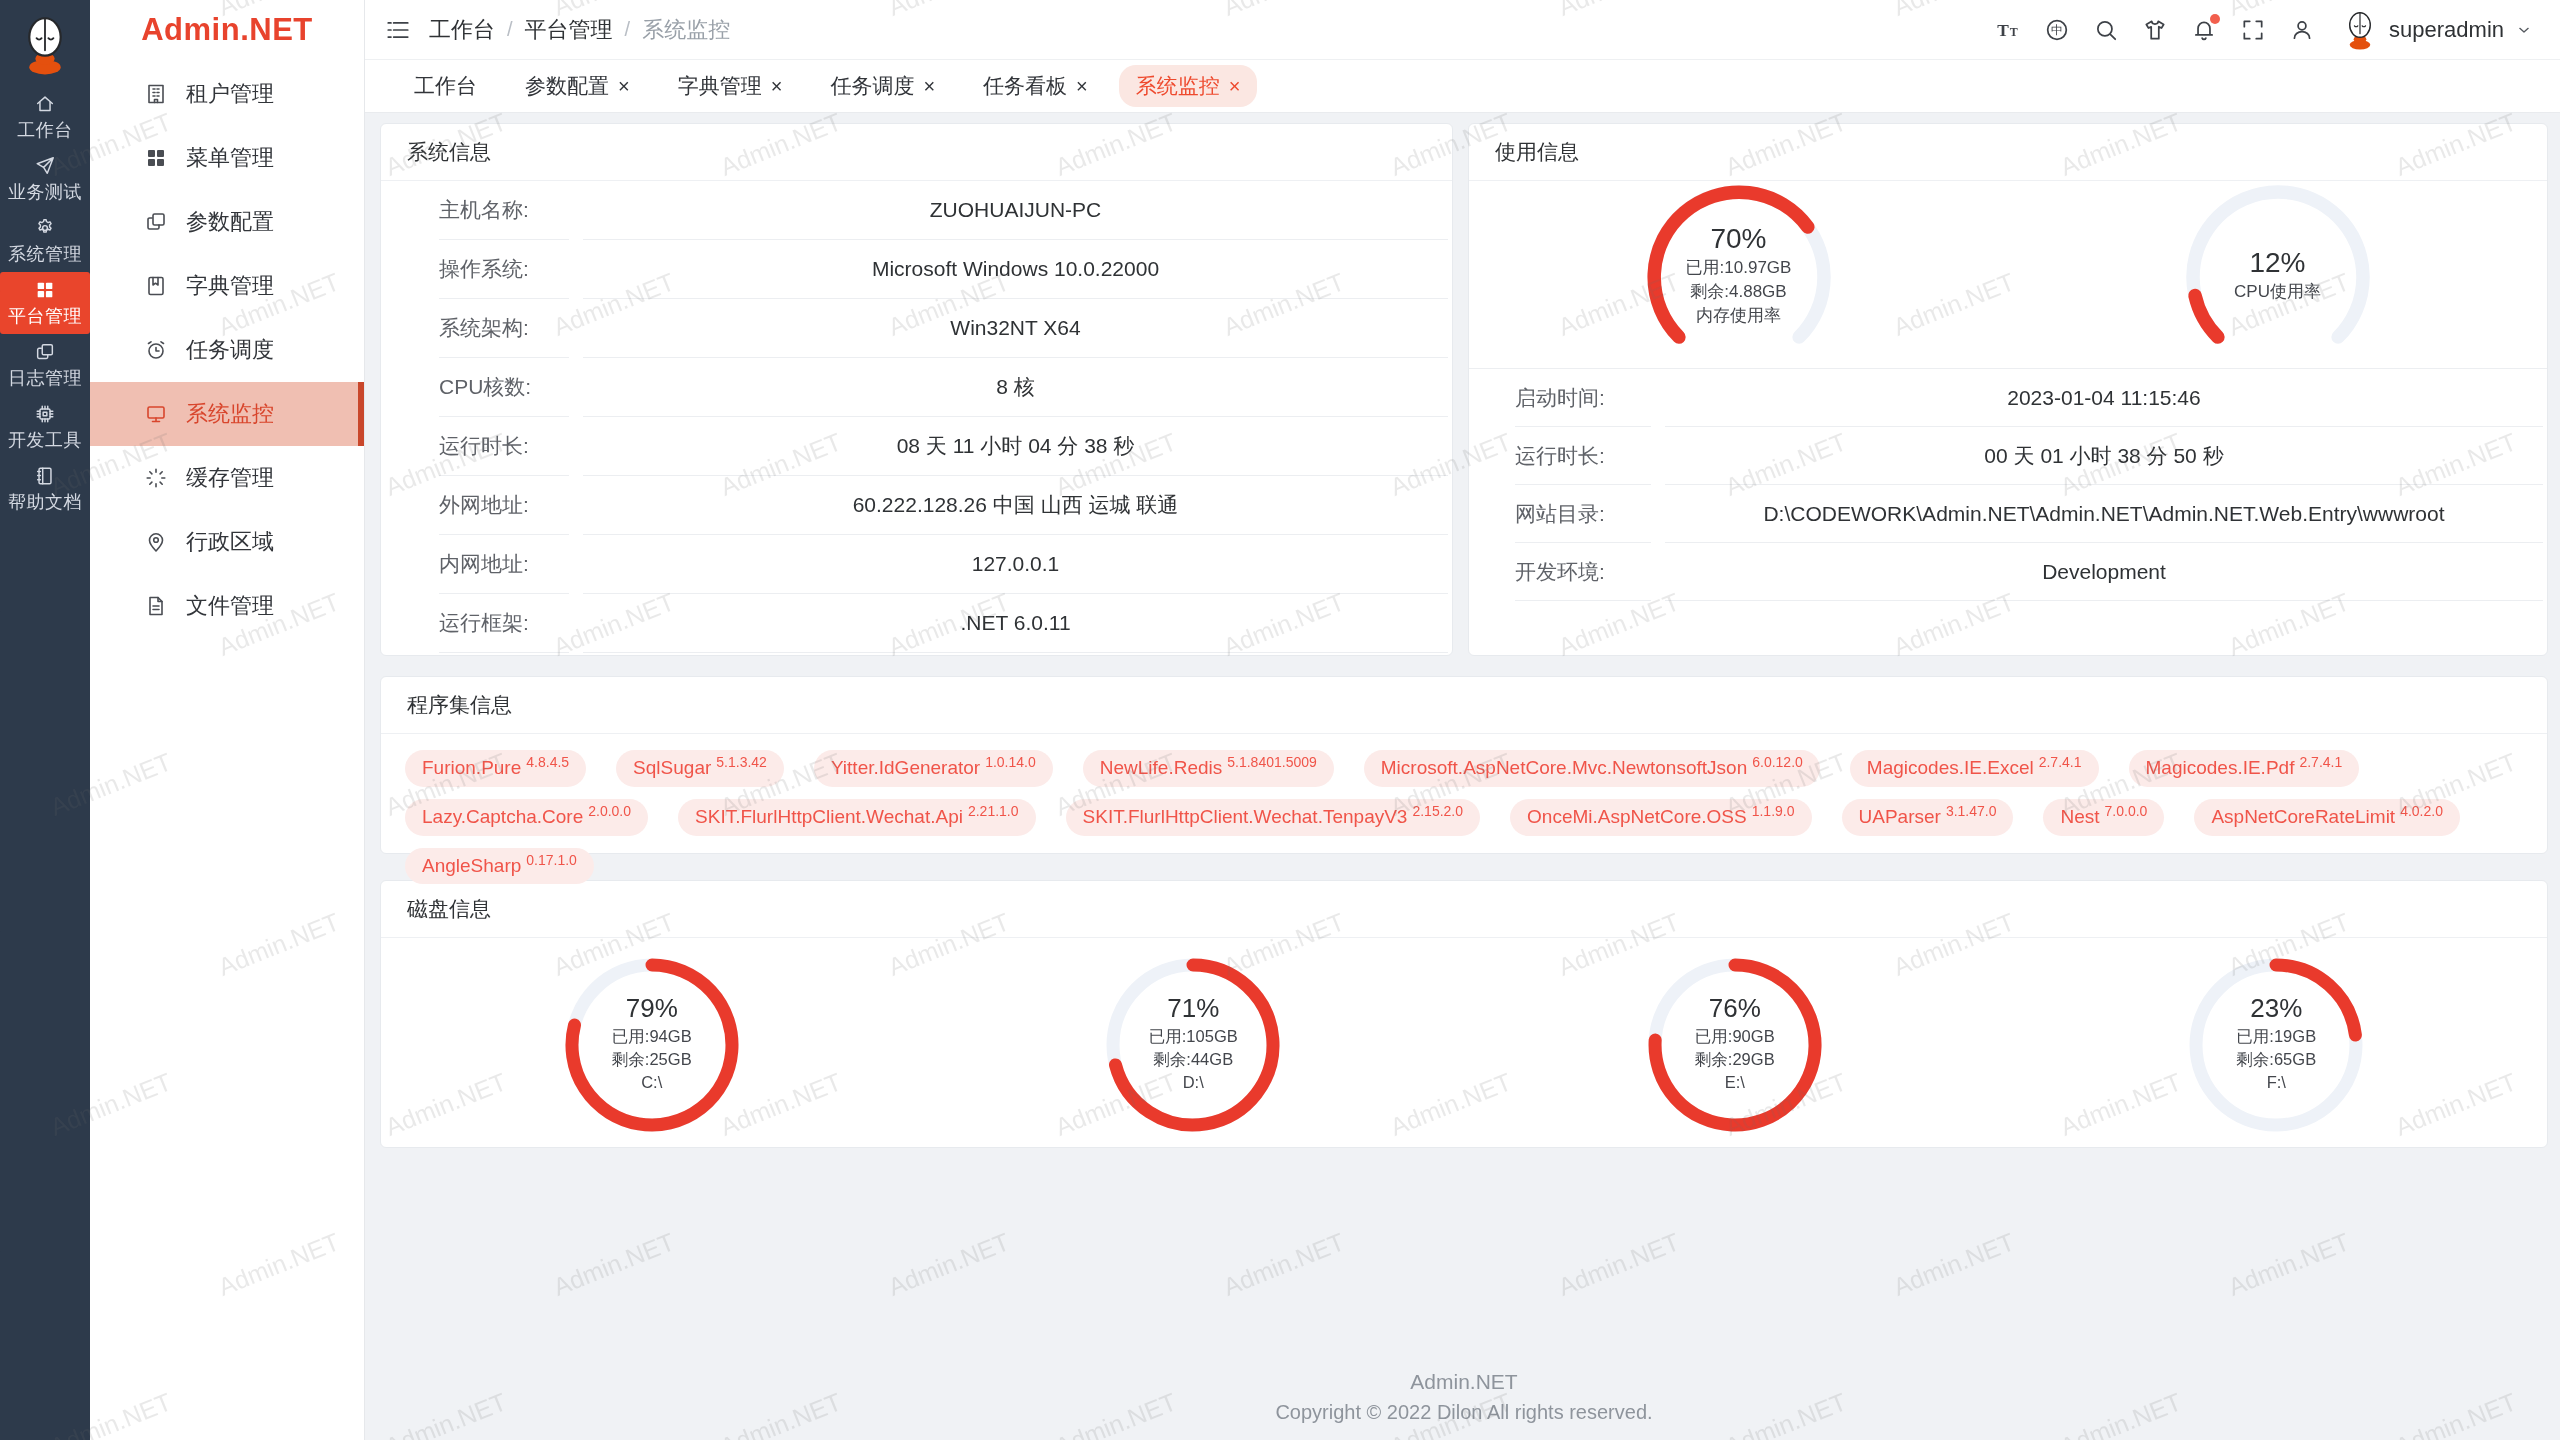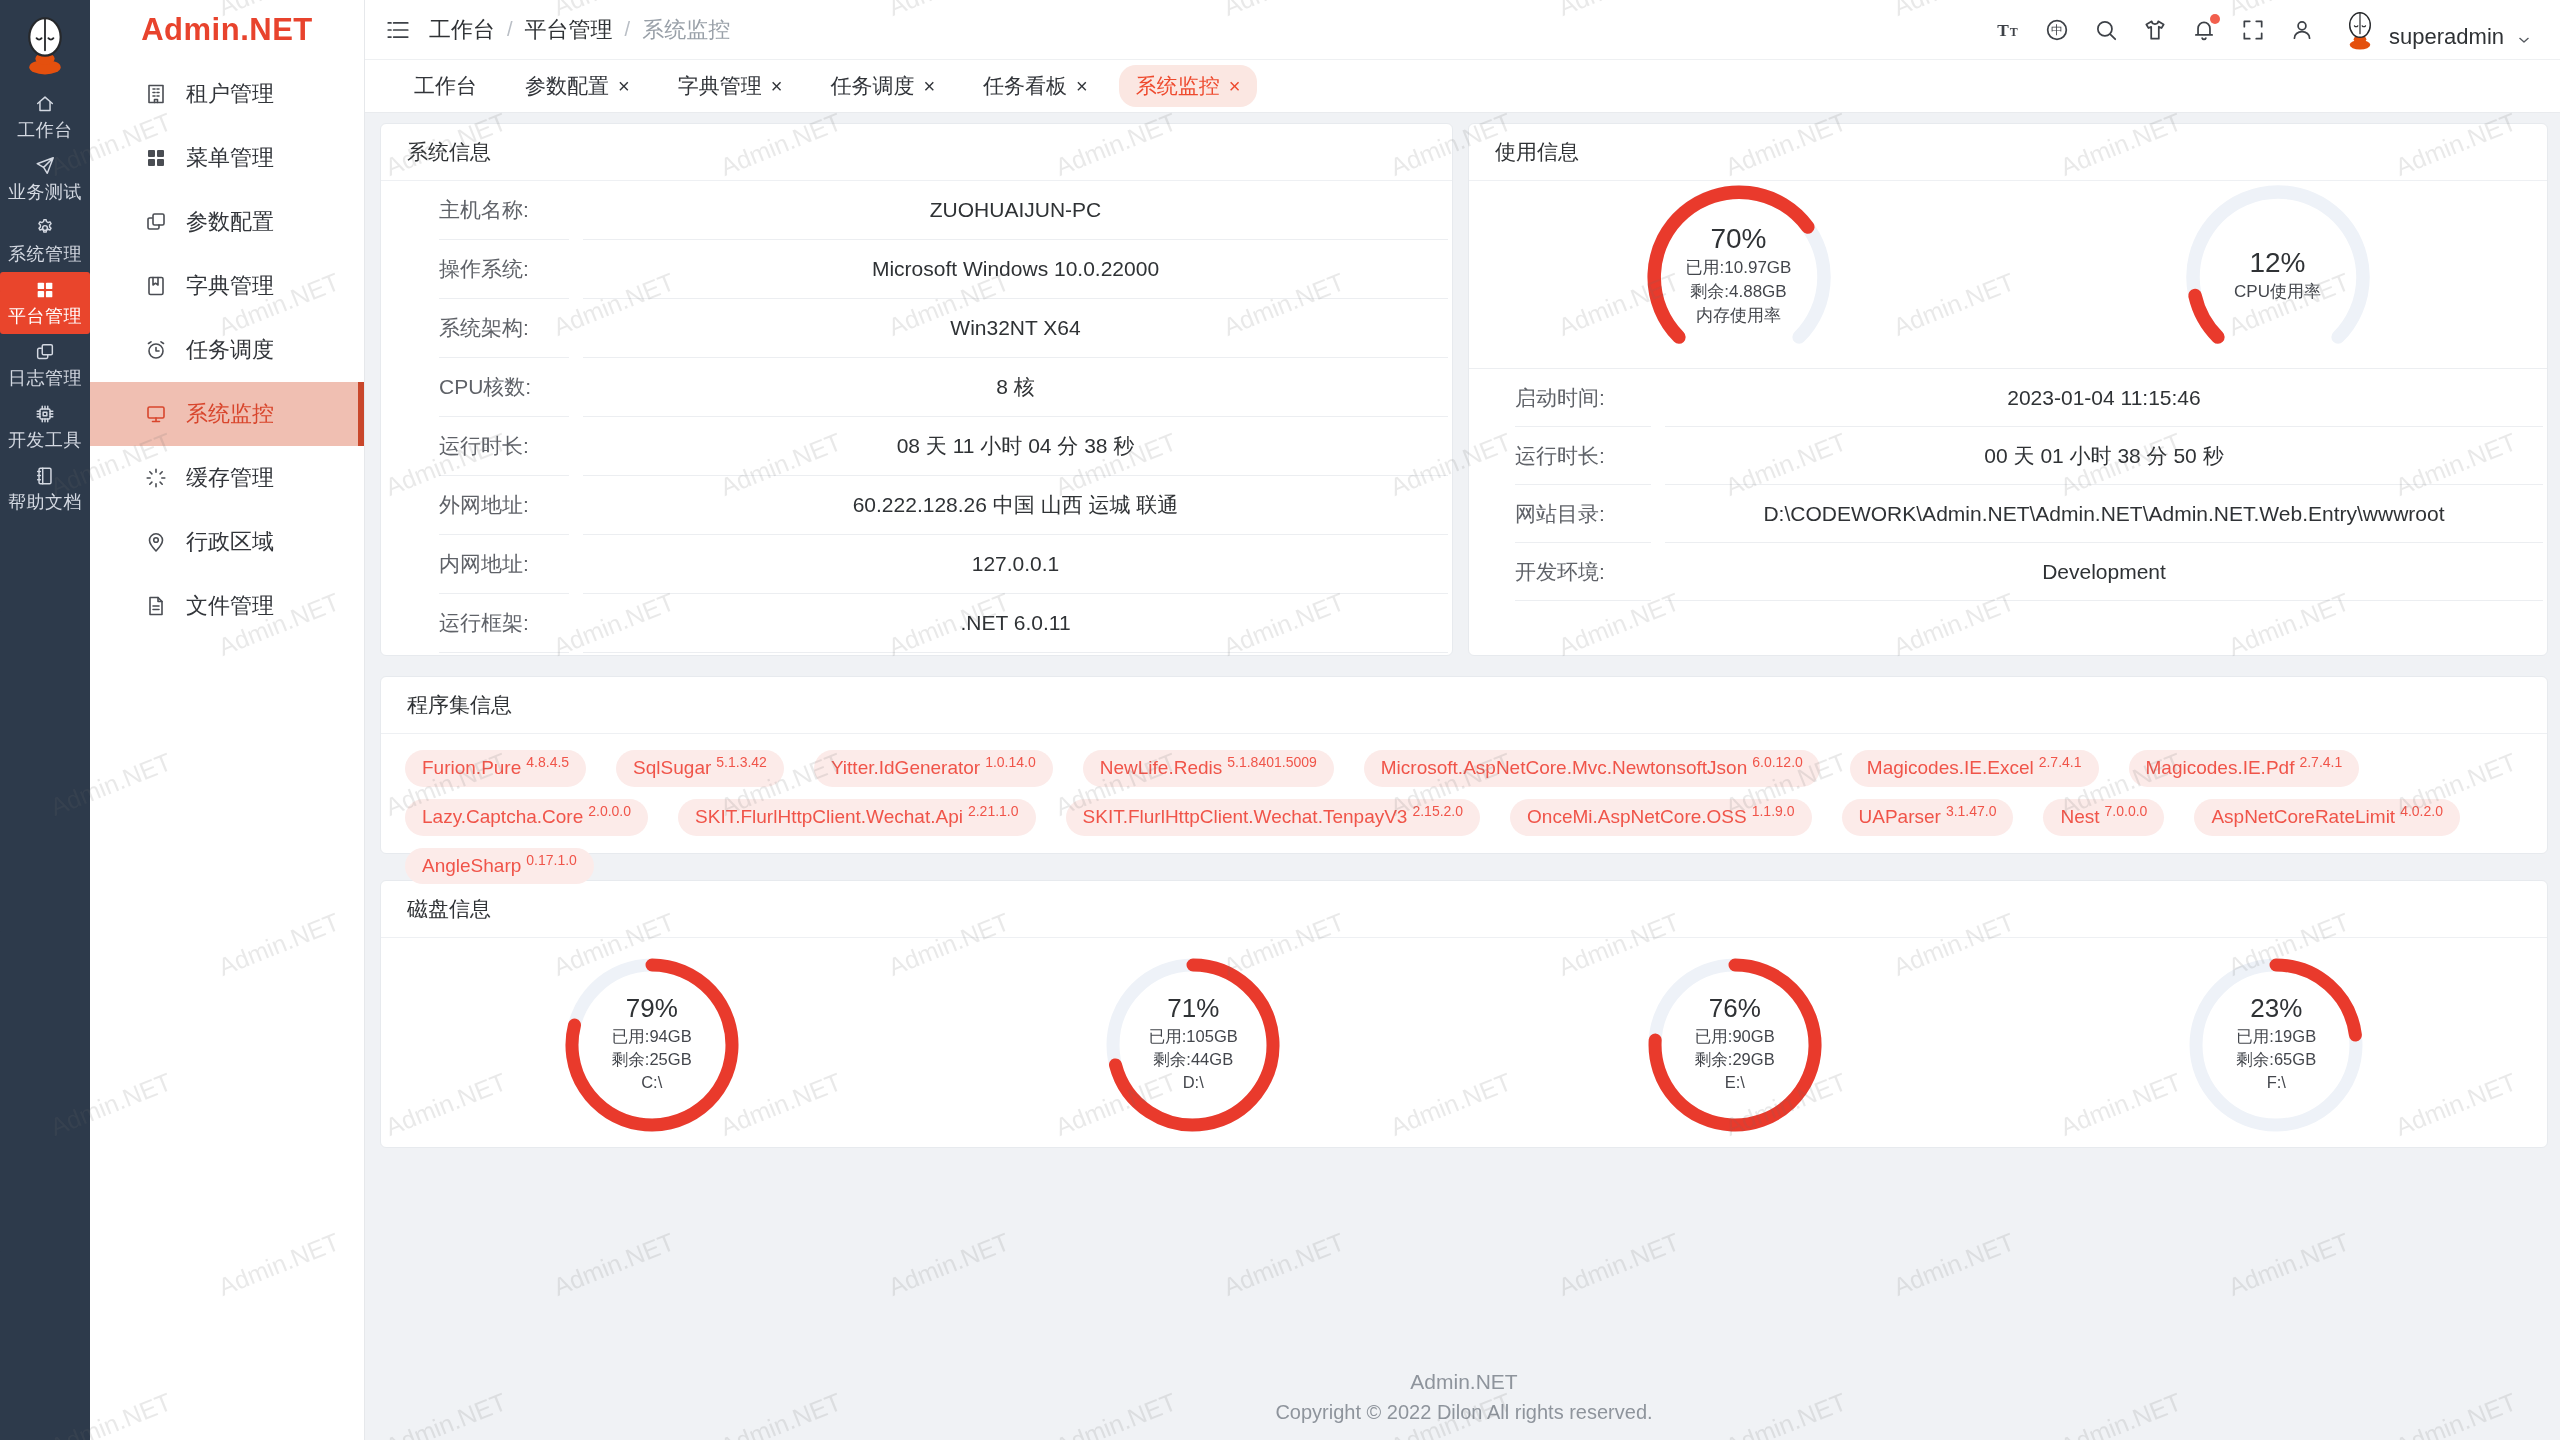--- a/index.html
+++ b/index.html
@@ -37,21 +37,21 @@
   .topbar{height:60px;background:#fff;display:flex;align-items:center;padding:0 26px 0 20px;
     border-bottom:1px solid #eef0f2}
   .topbar .icon{width:26px;height:26px;color:#3d4147;cursor:pointer}
   .crumbs{display:flex;align-items:center;gap:12px;margin-left:18px;font-size:22px}
   .crumb{color:#2f3235}
   .crumb.current{color:#99a0a8}
   .crumb-sep{color:#b9bec5;font-size:20px}
   .actions{margin-left:auto;display:flex;align-items:center;gap:23px}
   .act{position:relative;width:26px;height:26px}
   .badge{position:absolute;top:-3px;right:-3px;width:10px;height:10px;border-radius:50%;background:#f25f4d}
-  .user{display:flex;align-items:flex-end;gap:10px;margin-left:26px;cursor:pointer}
+  .user{display:flex;align-items:center;gap:10px;margin-left:26px;cursor:pointer}
   .user .uname{font-size:22px;color:#2f3235}
   .user .chev{width:20px;height:20px;color:#55595f}
   .user .avatar{width:38px;height:40px}
 
   .tabbar{height:53px;background:#fff;border-bottom:1px solid #e9ebee;display:flex;align-items:center;
     padding:0 0 0 32px;gap:14px}
   .tab{display:flex;align-items:center;gap:9px;padding:7px 17px;border-radius:17px;font-size:21px;
     color:#32353a;cursor:pointer;white-space:nowrap}
   .tab .x{font-size:20px;line-height:1;color:inherit;cursor:pointer}
   .tab.active{background:#fbe7e2;color:#ee4a2e}

